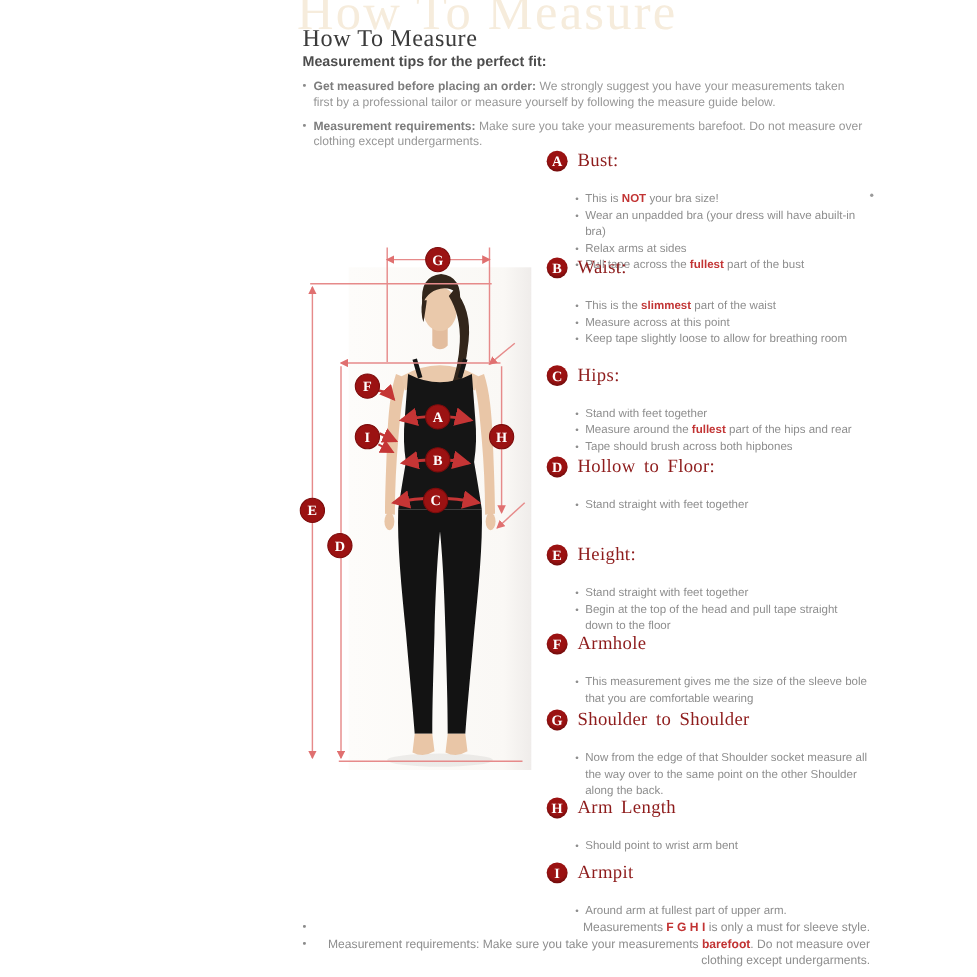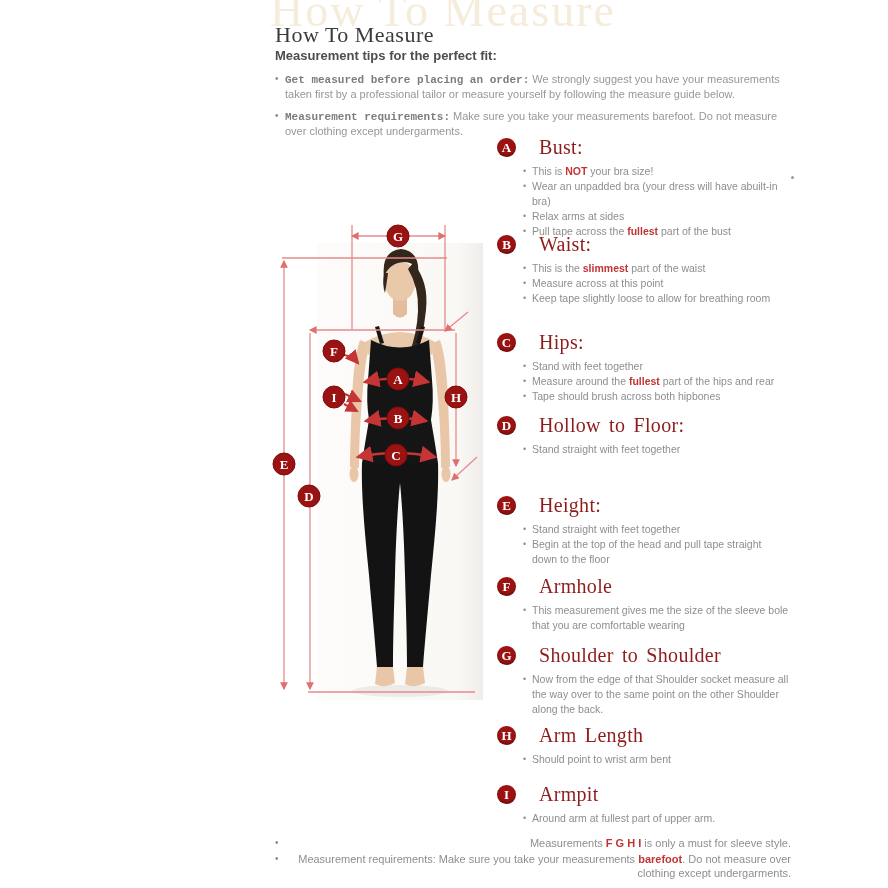--- a/index.html
+++ b/index.html
@@ -23,37 +23,37 @@
   .tips-heading {
     position:absolute; left:205px; top:48px;
     font-size:13px; font-weight:bold; color:#4d4d4d;
   }
   .tips-list { position:absolute; left:205px; top:72px; width:512px; }
   .tip-item {
     position:relative; padding-left:10px; margin-bottom:8px;
     font-size:11px; line-height:14px; color:#979797;
   }
   .tip-item::before { content:"•"; position:absolute; left:0; top:0; color:#8a8a8a; font-size:10px; }
-  .s-b { font-weight:bold; color:#7d7d7d;font-family:Liberation Mono, monospace; }
+  .s-b { font-weight:bold; color:#7d7d7d; }
   .s-r { font-weight:bold; color:#c23434; }
   
   .sections-layer { position:absolute; left:0; top:0; width:888px; height:888px; }
   .m-section { position:absolute; left:427px; width:292px; }
   .m-head { display:flex; align-items:center; }
   .m-badge {
     width:19px; height:19px; border-radius:50%; background:#9b1212;
     color:#fff; font-family:"Liberation Serif", serif; font-weight:bold;
     font-size:13px; line-height:19px; text-align:center; flex:0 0 19px;
     box-shadow:inset 0 -2px 2px rgba(0,0,0,.25);
   }
   .m-title {
-    margin-left:23px; font-family:"Liberation Serif", serif;
-    font-size:20px; color:#8e1c1c; word-spacing:3px; letter-spacing:0.3px;
-  }
-  .m-bullets { margin-top:5px; margin-left:26px; }
+    margin-left:9px; font-family:"Liberation Serif", serif;
+    font-size:17px; color:#8e1c1c; word-spacing:3px; letter-spacing:0.3px;
+  }
+  .m-bullets { margin-top:18px; margin-left:26px; }
   .m-bullet {
     position:relative; padding-left:9px;
     font-size:10.5px; line-height:15px; color:#8e8e8e;
   }
   .m-bullet::before { content:"•"; position:absolute; left:0; top:0; color:#8e8e8e; font-size:9px; }
   
   .footnotes { position:absolute; left:205px; top:836px; width:516px; }
   .footnote {
     position:relative; padding-left:10px; margin-bottom:2px;
     font-size:11px; line-height:14px; color:#8e8e8e;text-align:right;

